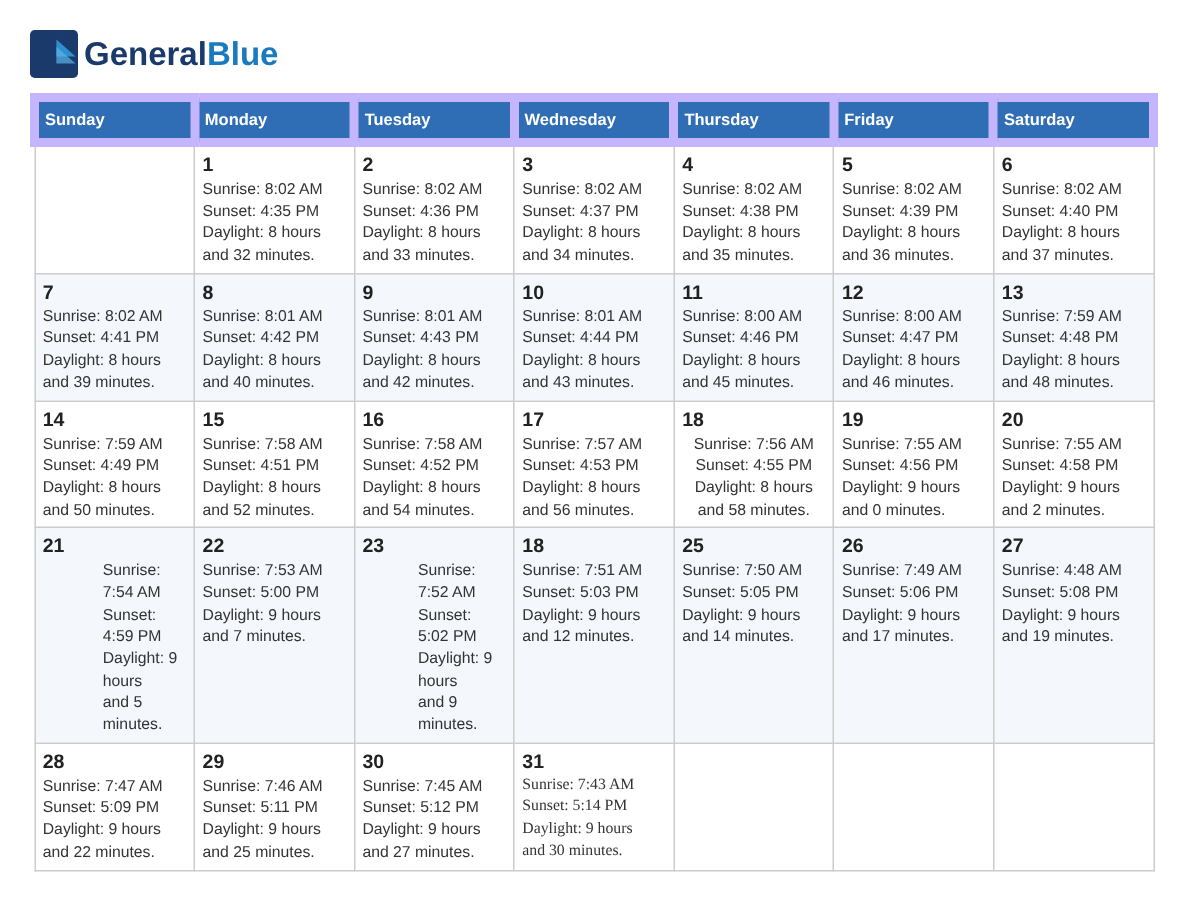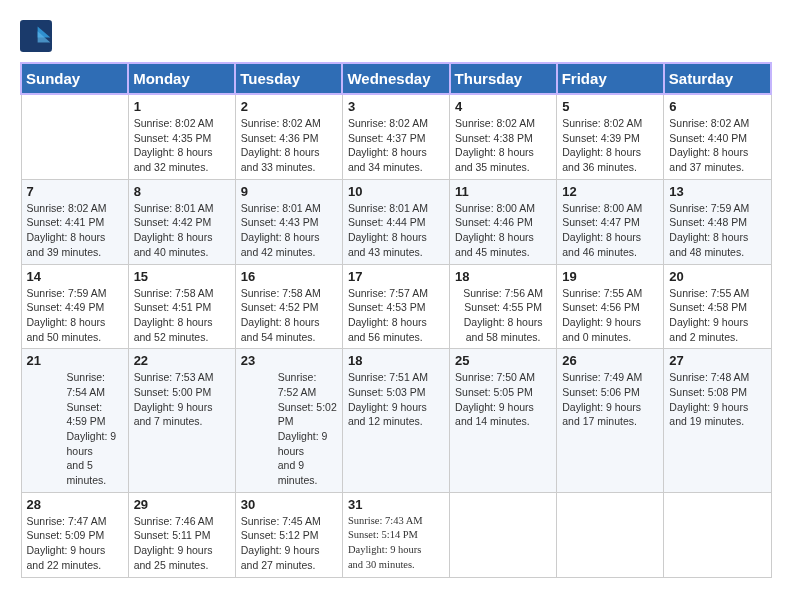--- a/index.html
+++ b/index.html
@@ -46,25 +46,25 @@
       font-size: 15px;
       color: #444;
     }
     table {
       width: 100%;
       border-collapse: collapse;
     }
     th {
       background: #2f6db5;
       color: #fff;
-      font-size: 15px;
+      font-size: 11px;
       font-weight: bold;
       padding: 6px 4px;
       text-align: left;
-      border: 2px solid #c4b5fd;
+      border: 6px solid #c4b5fd;
     }
     td {
       border: 1px solid #ccc;
       vertical-align: top;
       padding: 4px 5px;
       width: 14.28%;
       min-height: 80px;
       background: #fff;
     }
     .day-num {
@@ -92,20 +92,23 @@
 </head>
 <body>
 
 <div class="header">
   <div class="logo">
     <svg class="logo-icon" viewBox="0 0 40 40">
       <rect width="40" height="40" rx="4" fill="#1a3a6b"></rect>
       <polygon points="22,8 38,22 22,22" fill="#2f8fcf"></polygon>
       <polygon points="22,14 38,28 22,28" fill="#5bb3e8" opacity="0.7"></polygon>
     </svg>
+    <div class="logo-text">
+      <div>General<span>Blue</span></div>
+    </div>
   </div>
   <div class="title-block">
     <div class="cal-title"></div>
     <div class="cal-subtitle"></div>
   </div>
 </div>
 
 <table>
   <thead>
     <tr>
@@ -304,21 +307,21 @@
         </td>
         <td>
           <span class="day-num">26</span>
           <div class="day-info" style="white-space: pre-line;">Sunrise: 7:49 AM
 Sunset: 5:06 PM
 Daylight: 9 hours
 and 17 minutes.</div>
         </td>
         <td>
           <span class="day-num">27</span>
-          <div class="day-info" style="white-space: pre-line;">Sunrise: 7:48 AM
+          <div class="day-info" style="white-space: pre-line;">Sunrise: 4:48 AM
 Sunset: 5:08 PM
 Daylight: 9 hours
 and 19 minutes.</div>
         </td>
       </tr>
       <tr>
         <td>
           <span class="day-num">28</span>
           <div class="day-info" style="white-space: pre-line;">Sunrise: 7:47 AM
 Sunset: 5:09 PM

